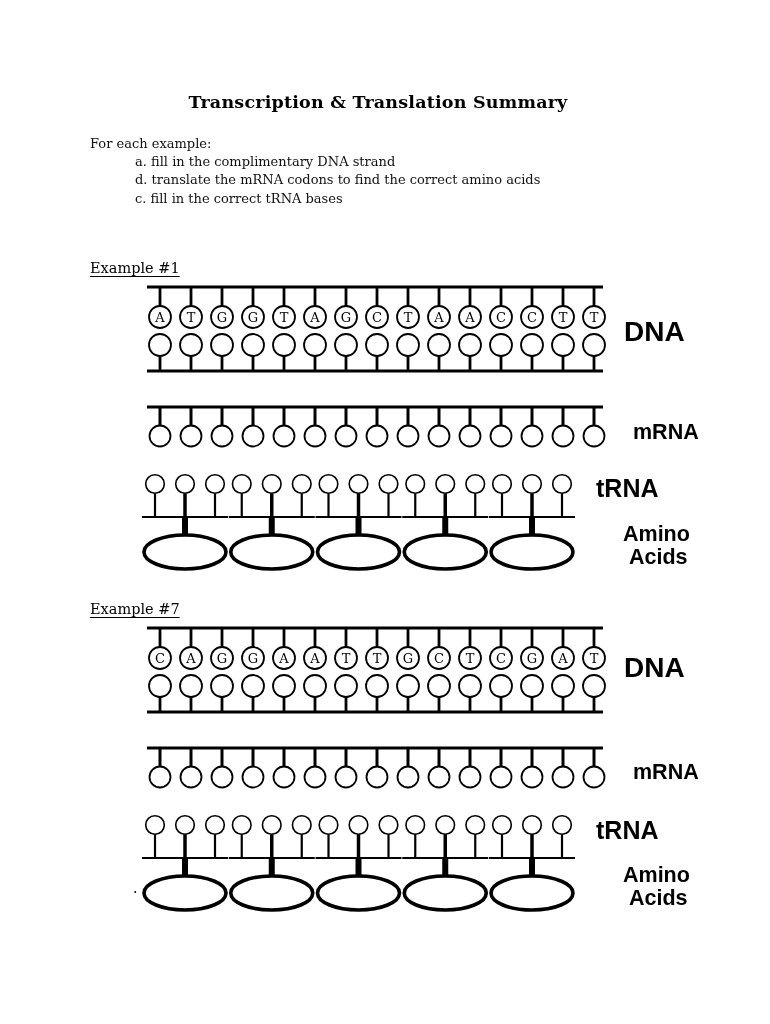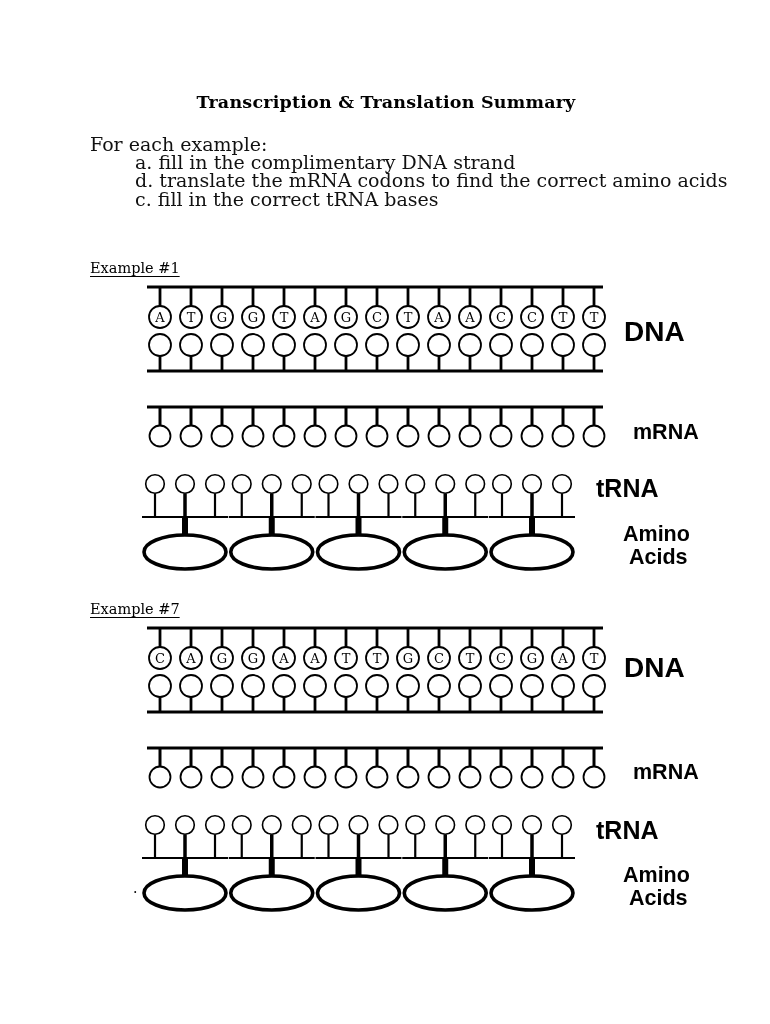--- a/index.html
+++ b/index.html
@@ -2,26 +2,26 @@
 <html><head>
 <meta charset="utf-8">
 <style>
   html,body { margin:0; padding:0; background:#e8e8e8; }
   .page {
     position:relative; width:770px; height:1024px; background:#ffffff;
     font-family:"DejaVu Serif", serif; color:#111; overflow:hidden;
     margin:0 auto;
   }
   .title {
-    position:absolute; top:92px; left:8px; width:756px; text-align:center;
+    position:absolute; top:92px; left:0; width:756px; text-align:center;
     font-size:17.5px; font-weight:bold; letter-spacing:0.2px; color:#000;
   }
   .instructions {
     position:absolute; left:90px; top:135px; width:600px;
-    font-size:19px; line-height:18.2px;
+    font-size:13px; line-height:18.2px;
   }
   .inst-item { margin-left:45px; white-space:nowrap; }
   .example-heading {
     position:absolute; left:90px; font-size:14.5px; color:#000;
     text-decoration:underline; text-underline-offset:3px;margin-top:14px;
   }
   #ex1-heading { top:246px; }
   #ex2-heading { top:587px; }
   .diagram { position:absolute; left:140px; width:470px; height:296px; }
   #diagram-0 { top:280px; }

